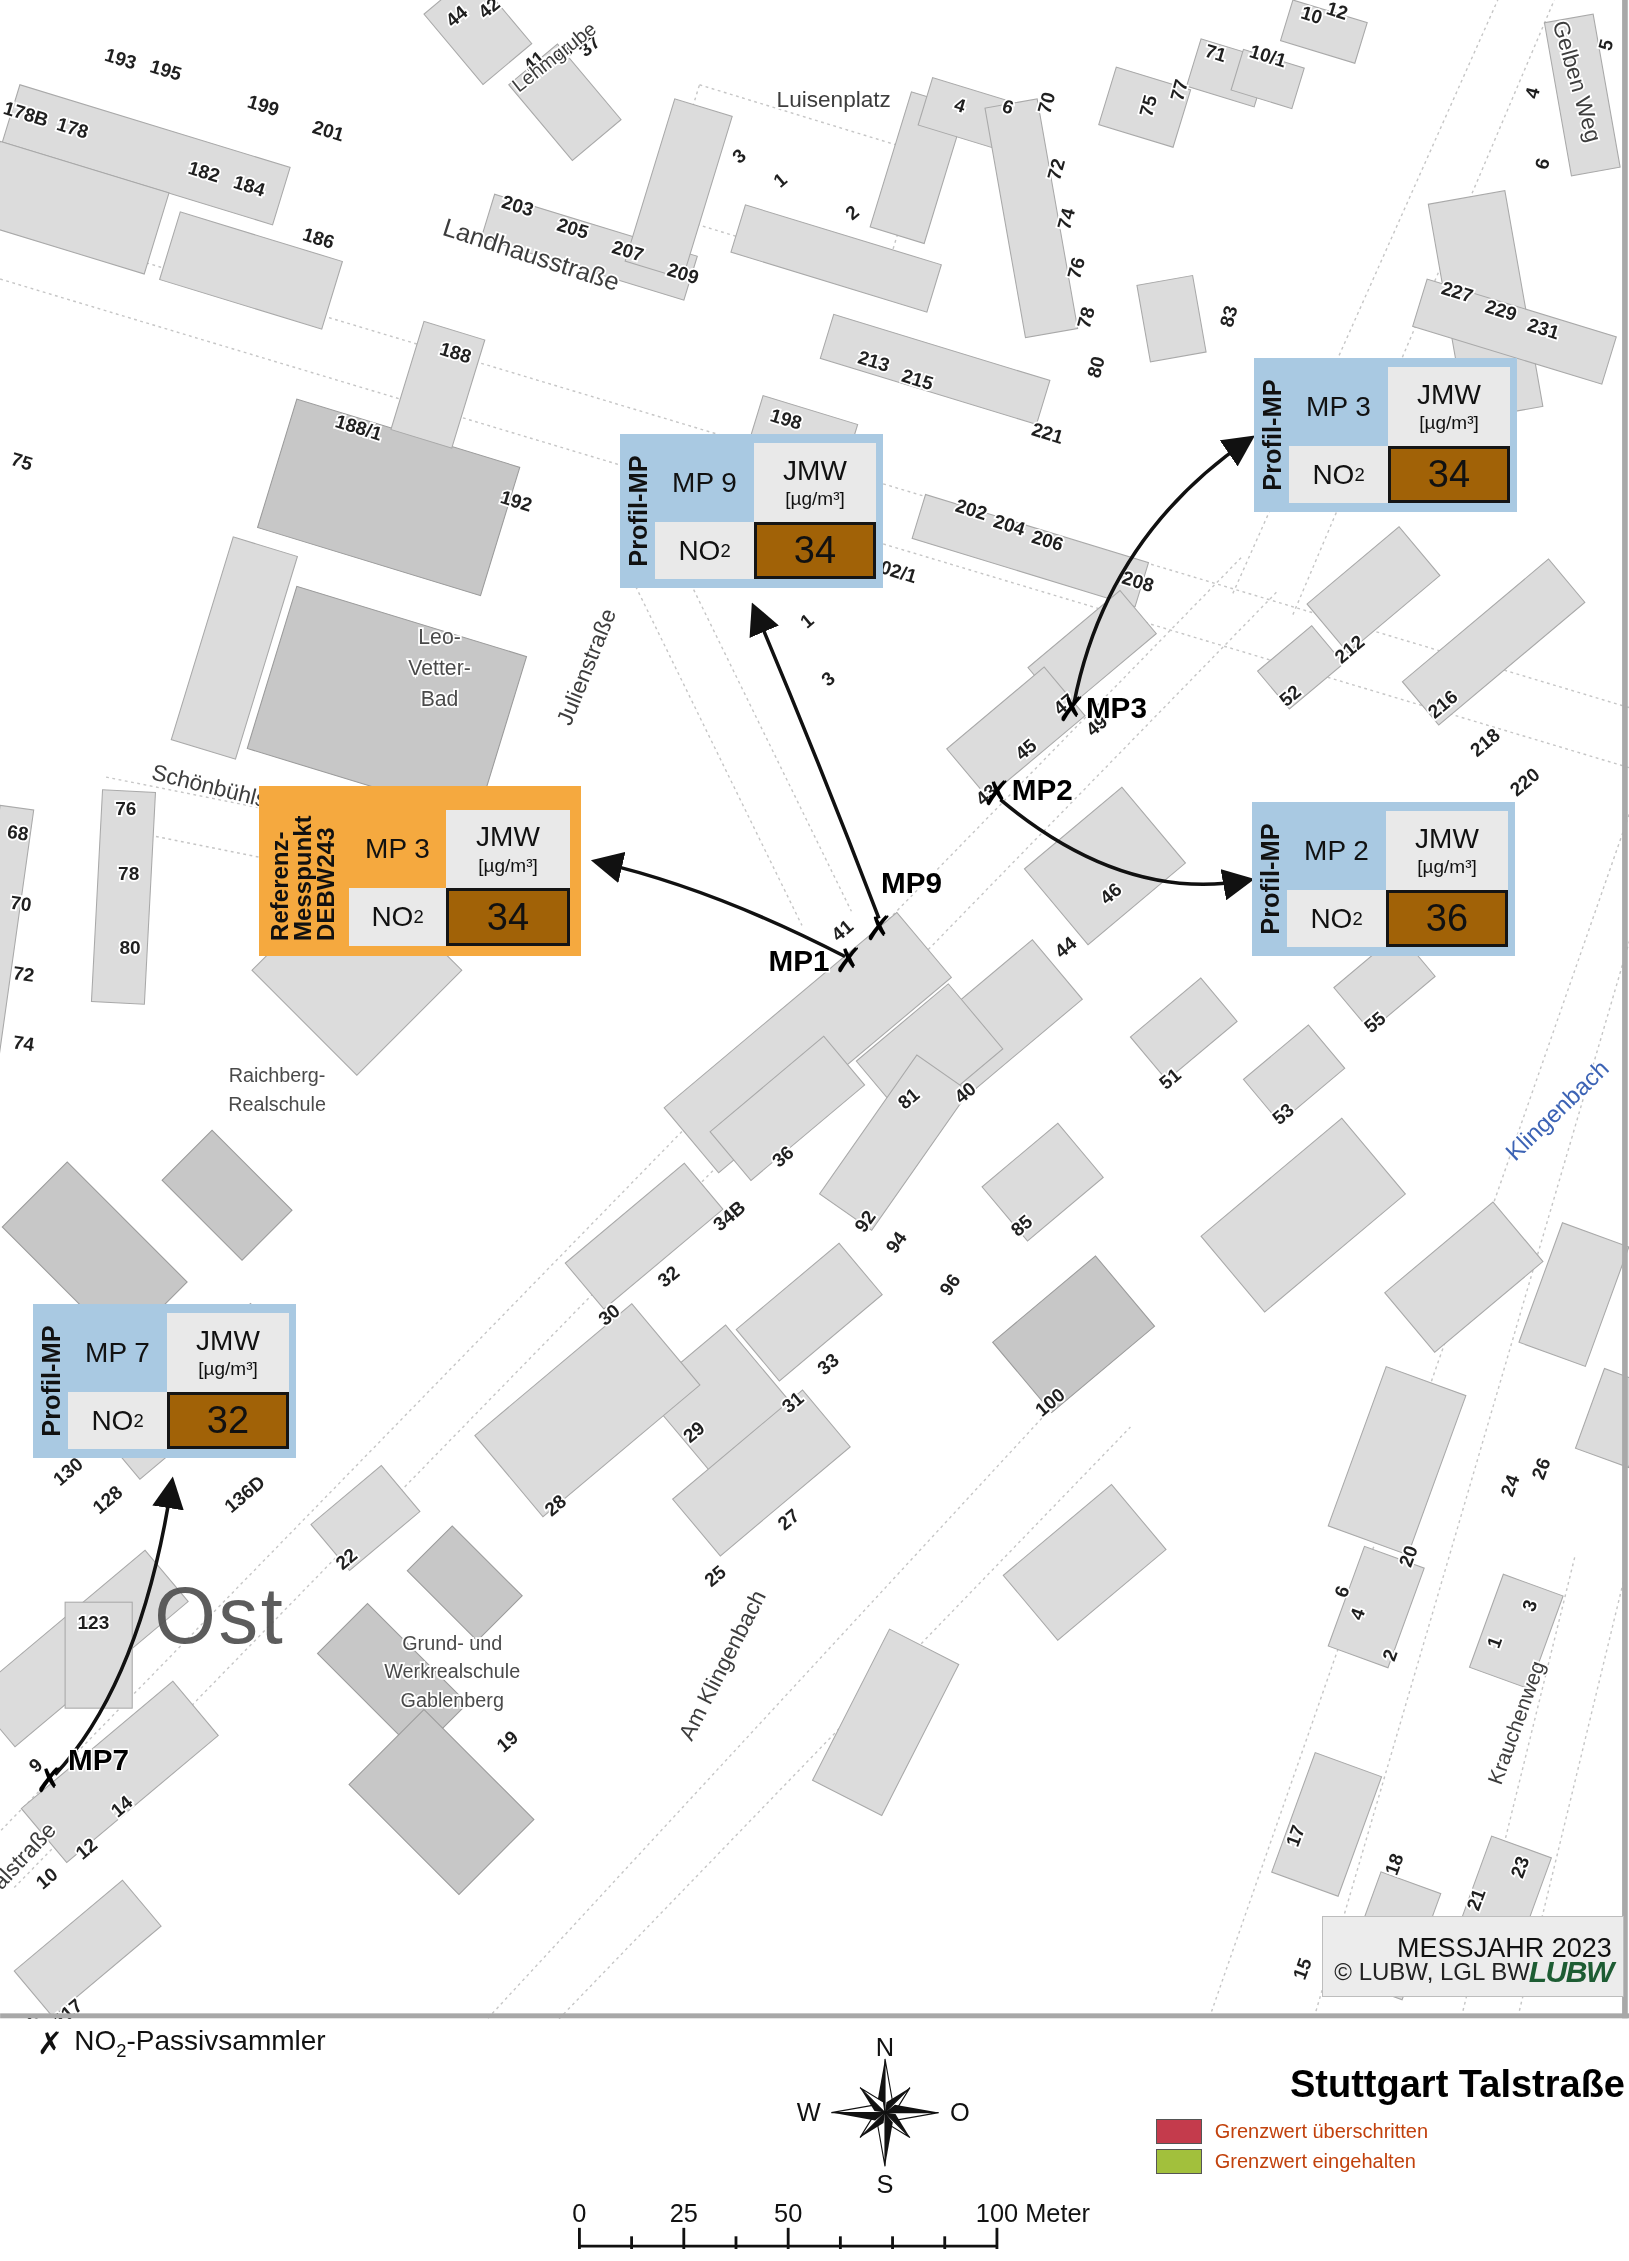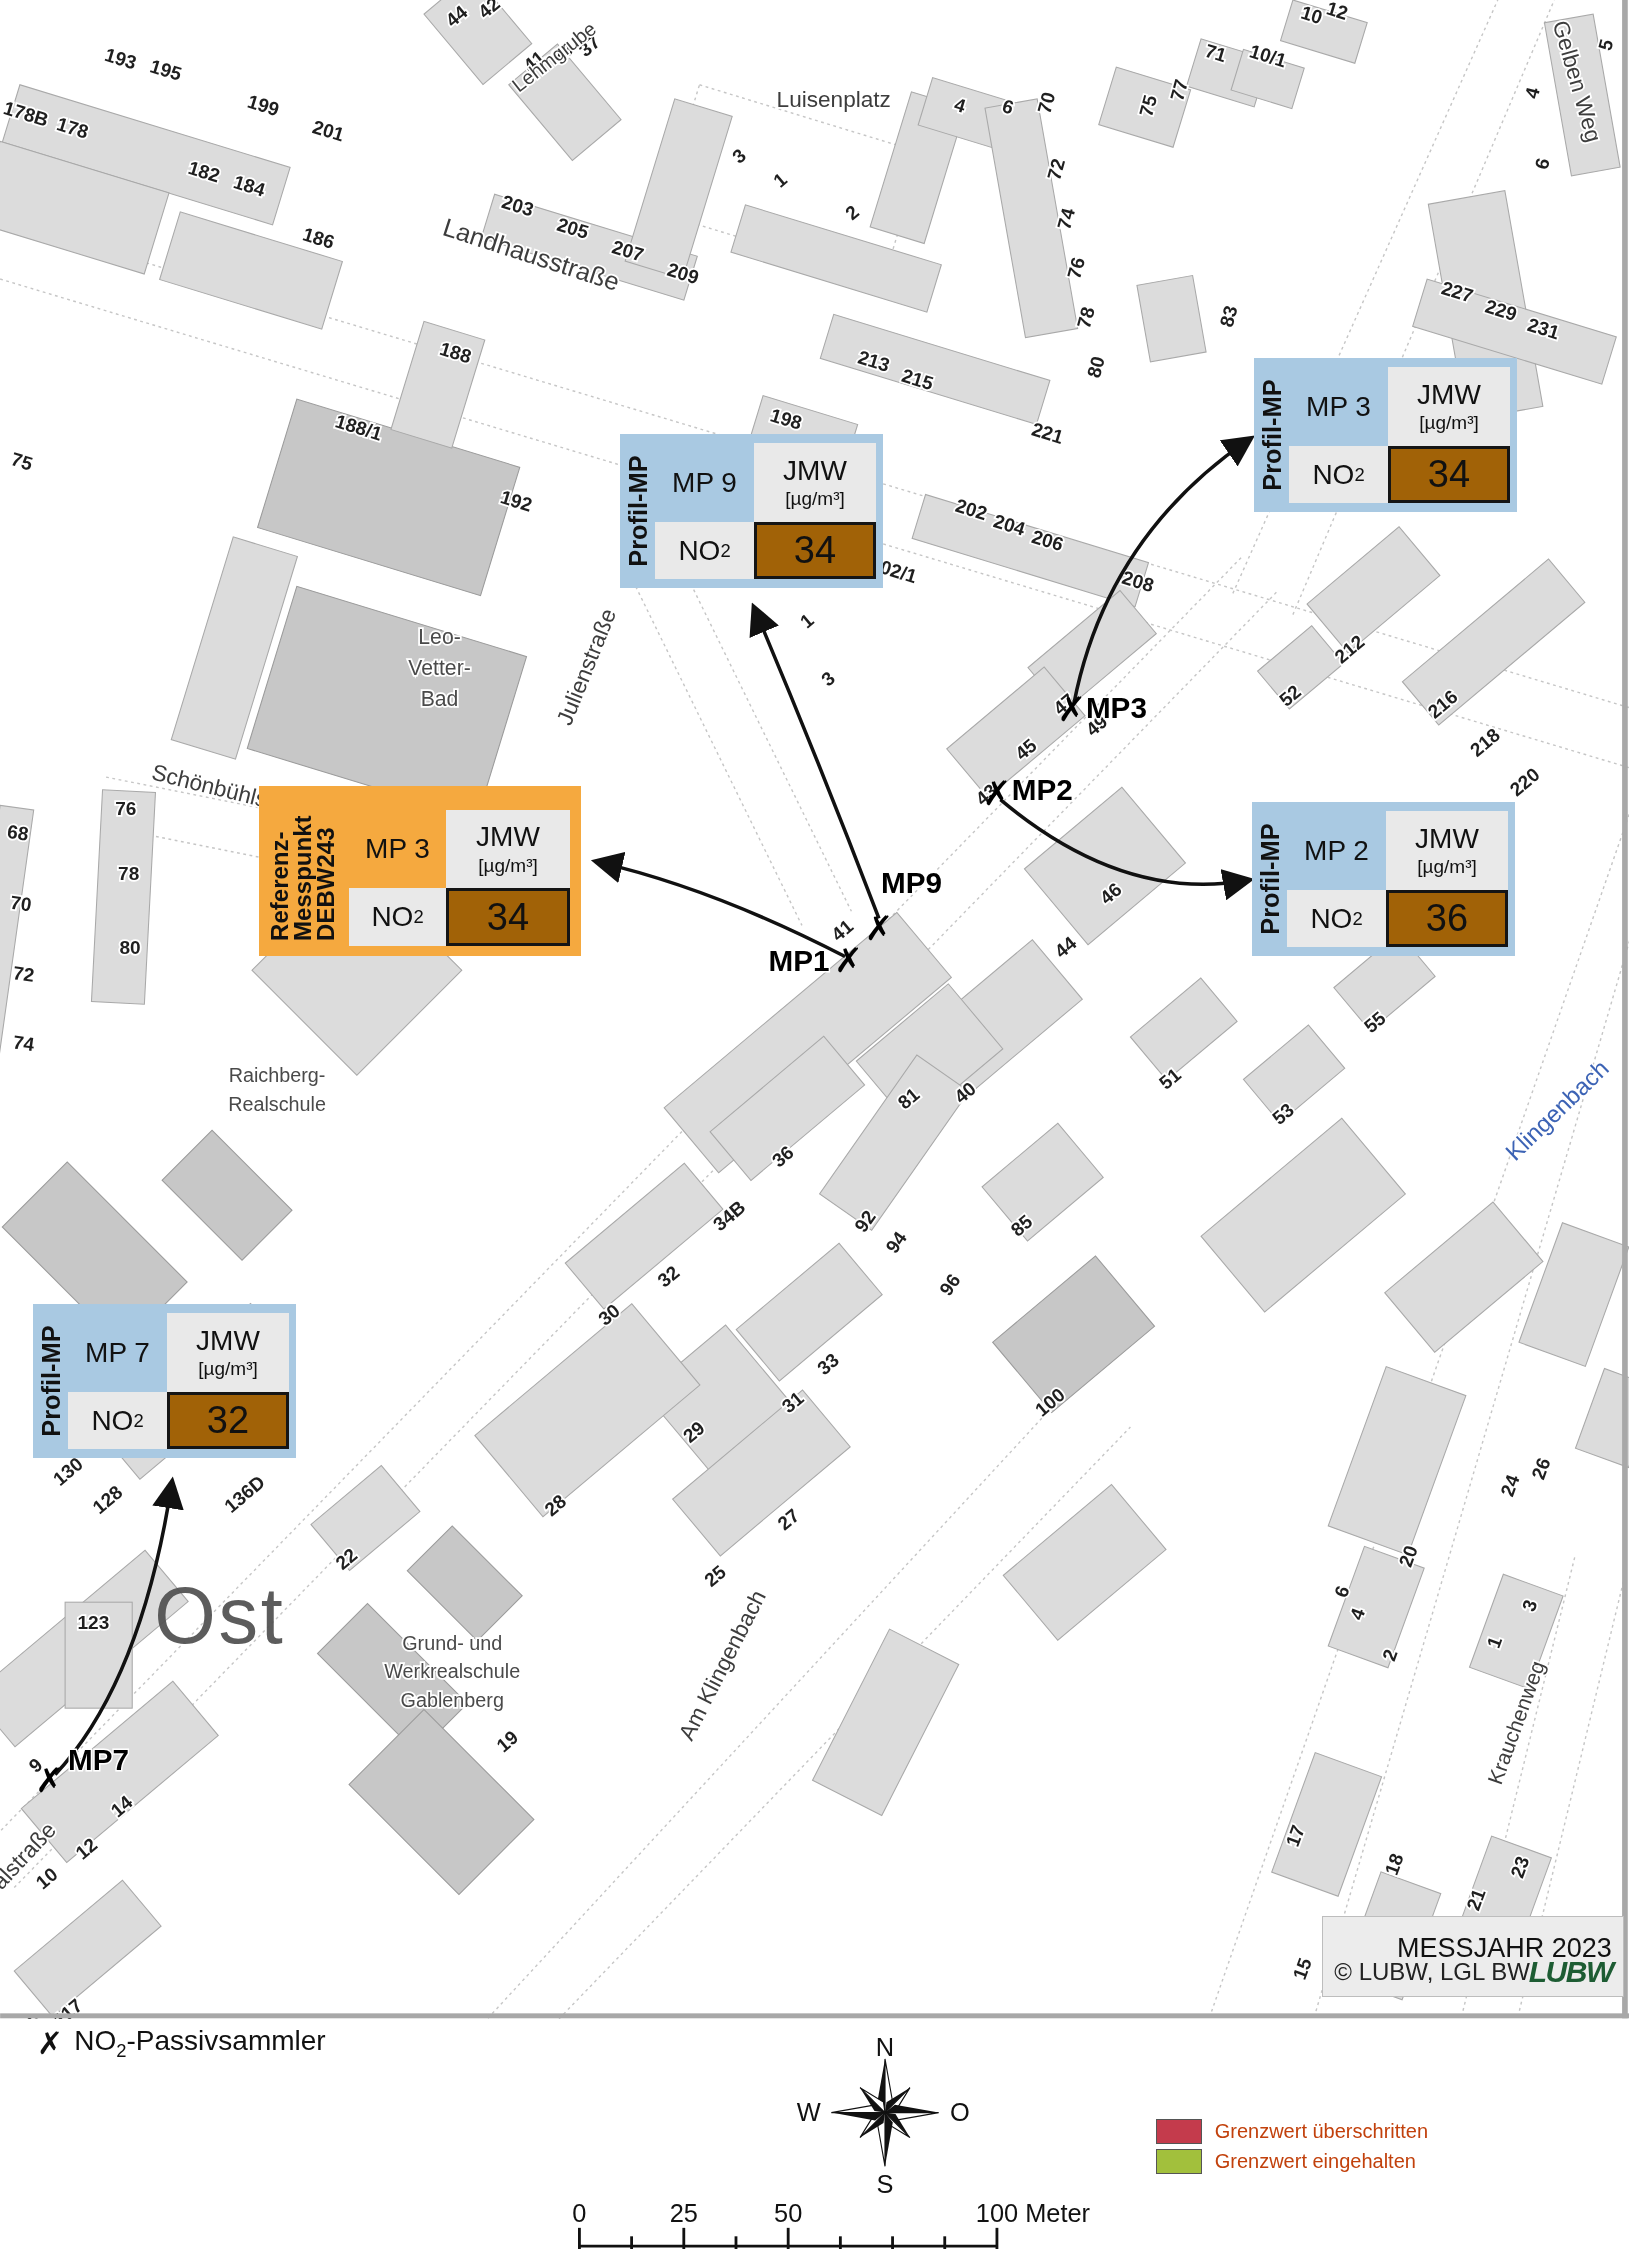--- a/index.html
+++ b/index.html
@@ -443,20 +443,21 @@
     <div class="messjahr">MESSJAHR 2023</div>
     <div class="copyright">© LUBW, LGL BW</div>
     <div class="lubw">LUBW</div>
   </div>
 
   <div class="passiv">
     <span class="x">✗</span>
     <span><span>NO</span><sub>2</sub><span>-Passivsammler</span></span>
   </div>
 
+  <div class="title">Stuttgart Talstraße</div>
 
   <div class="lrow" style="top:2119px;">
     <div class="swatch sw-red"></div>
     <div class="ltxt">Grenzwert überschritten</div>
   </div>
   <div class="lrow" style="top:2149px;">
     <div class="swatch sw-green"></div>
     <div class="ltxt">Grenzwert eingehalten</div>
   </div>
 

